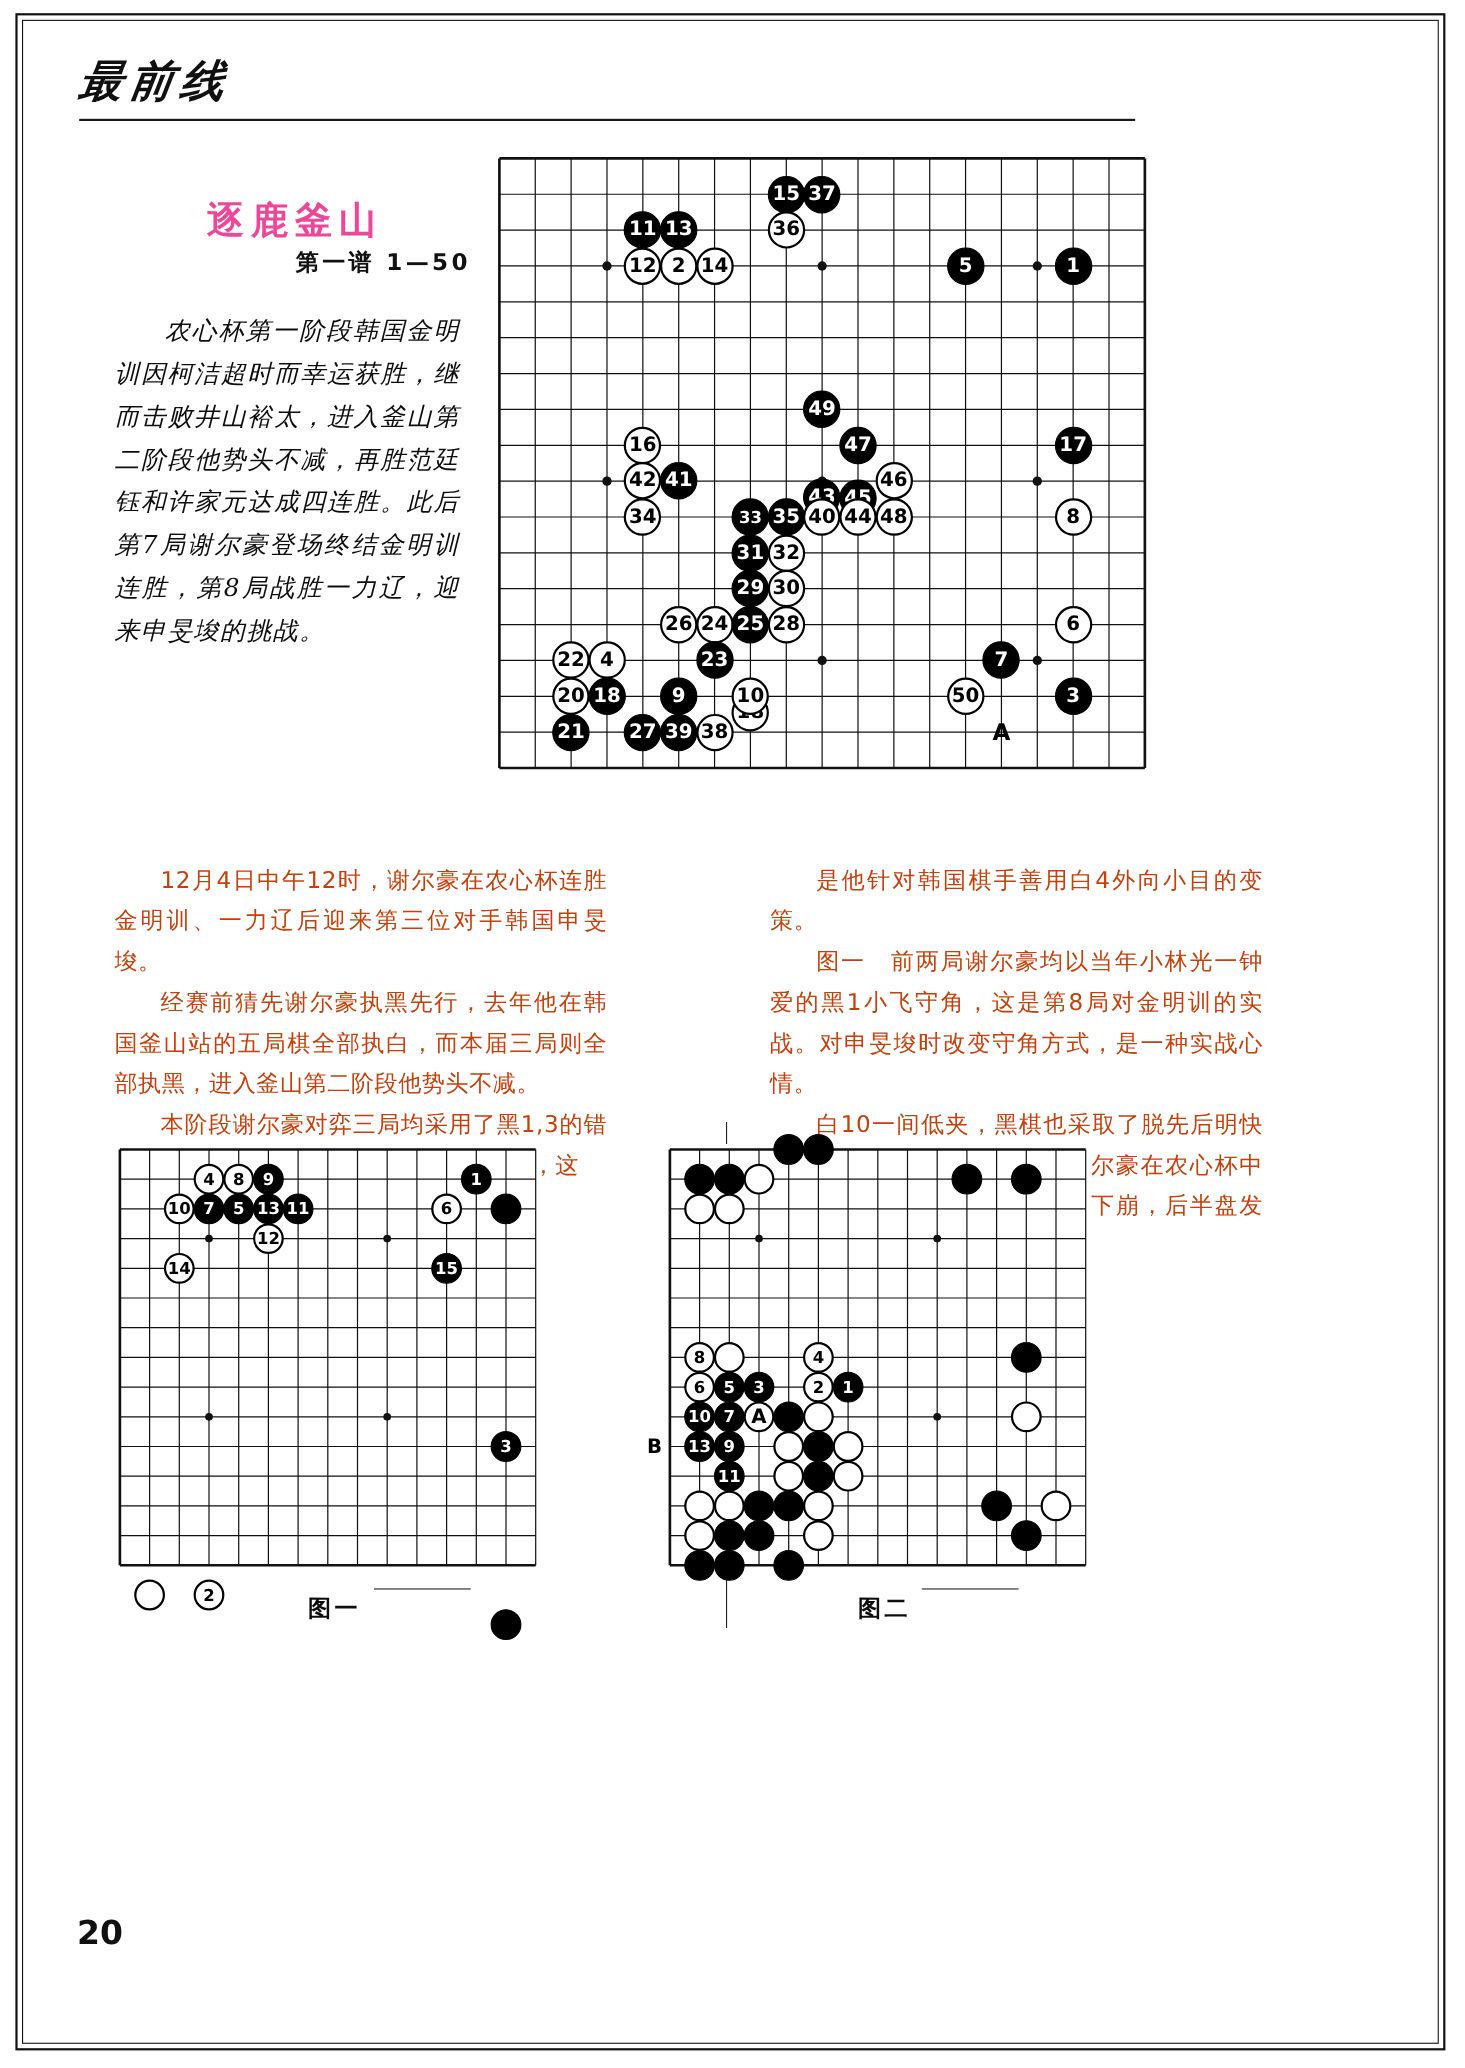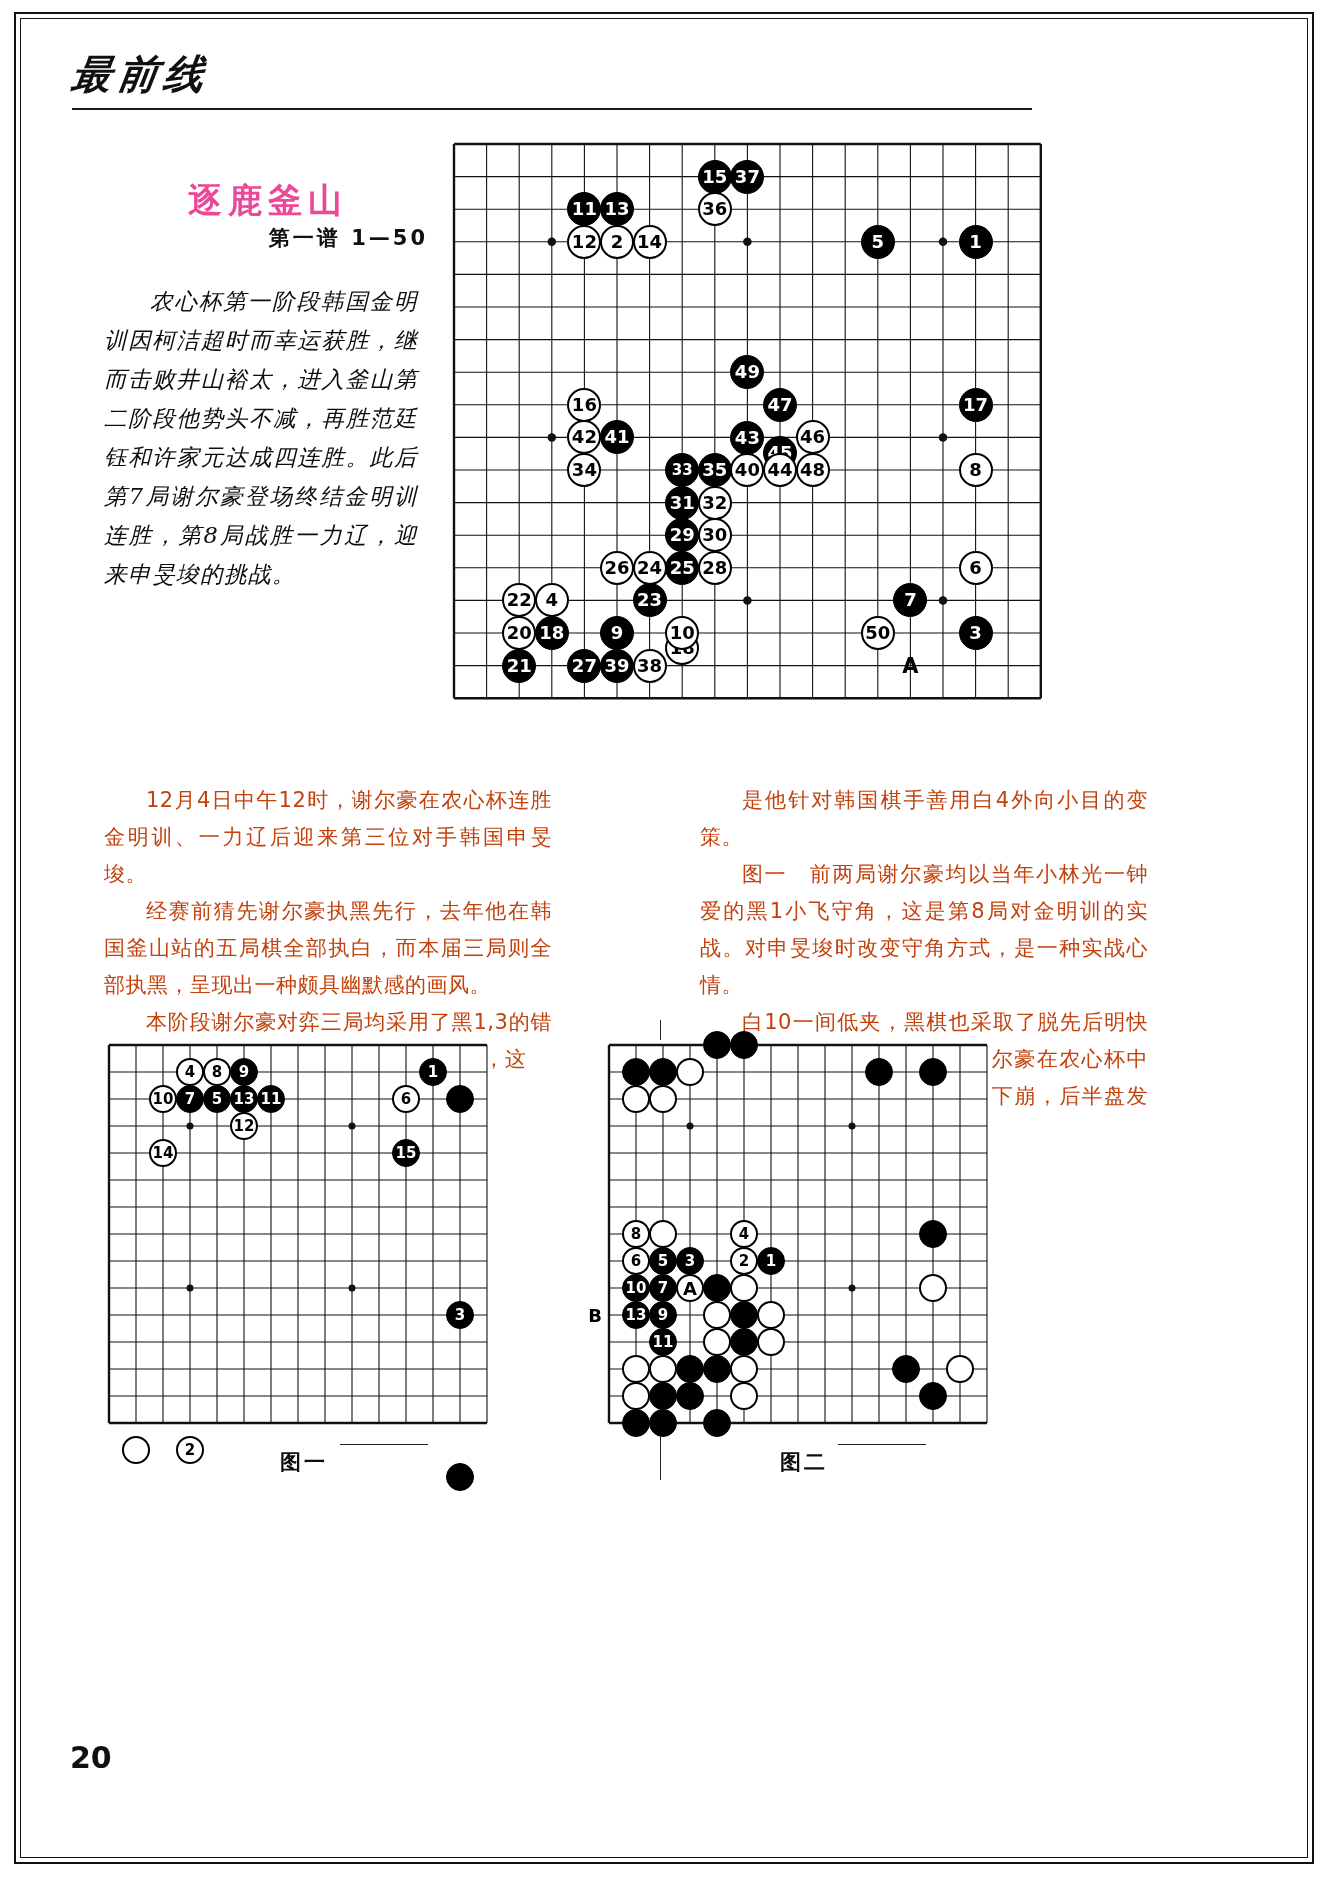--- a/index.html
+++ b/index.html
@@ -175,21 +175,21 @@
         <div class="stone b" style="width: 34px; height: 34px; left: 152px; top: 54.2px; font-size: 18px;">13</div>
         <div class="stone w" style="width: 34px; height: 34px; left: 119.4px; top: 86.8px; font-size: 18px;">12</div>
         <div class="stone w" style="width: 34px; height: 34px; left: 152px; top: 86.8px; font-size: 18px;">2</div>
         <div class="stone w" style="width: 34px; height: 34px; left: 184.6px; top: 86.8px; font-size: 18px;">14</div>
         <div class="stone b" style="width: 34px; height: 34px; left: 282.4px; top: 217.2px; font-size: 18px;">49</div>
         <div class="stone b" style="width: 34px; height: 34px; left: 510.6px; top: 249.8px; font-size: 18px;">17</div>
         <div class="stone w" style="width: 34px; height: 34px; left: 119.4px; top: 249.8px; font-size: 18px;">16</div>
         <div class="stone b" style="width: 34px; height: 34px; left: 315px; top: 249.8px; font-size: 18px;">47</div>
         <div class="stone w" style="width: 34px; height: 34px; left: 119.4px; top: 282.4px; font-size: 18px;">42</div>
         <div class="stone b" style="width: 34px; height: 34px; left: 152px; top: 282.4px; font-size: 18px;">41</div>
-        <div class="stone b" style="width: 34px; height: 34px; left: 282.4px; top: 283px; font-size: 18px;">43</div>
+        <div class="stone b" style="width: 34px; height: 34px; left: 282.4px; top: 297px; font-size: 18px;">43</div>
         <div class="stone b" style="width: 34px; height: 34px; left: 315px; top: 282.4px; font-size: 18px; margin-top: 16px;">45</div>
         <div class="stone w" style="width: 34px; height: 34px; left: 347.6px; top: 282.4px; font-size: 18px;">46</div>
         <div class="stone w" style="width: 34px; height: 34px; left: 119.4px; top: 315px; font-size: 18px;">34</div>
         <div class="stone b" style="width: 34px; height: 34px; left: 217.2px; top: 315px; font-size: 15px;">33</div>
         <div class="stone b" style="width: 34px; height: 34px; left: 249.8px; top: 315px; font-size: 18px;">35</div>
         <div class="stone w" style="width: 34px; height: 34px; left: 282.4px; top: 315px; font-size: 18px;">40</div>
         <div class="stone w" style="width: 34px; height: 34px; left: 315px; top: 315px; font-size: 18px;">44</div>
         <div class="stone w" style="width: 34px; height: 34px; left: 347.6px; top: 315px; font-size: 18px;">48</div>
         <div class="stone w" style="width: 34px; height: 34px; left: 510.6px; top: 315px; font-size: 18px;">8</div>
         <div class="stone b" style="width: 34px; height: 34px; left: 217.2px; top: 347.6px; font-size: 18px;">31</div>
@@ -215,21 +215,21 @@
         <div class="stone b" style="width: 34px; height: 34px; left: 54.2px; top: 510.6px; font-size: 18px;">21</div>
         <div class="stone b" style="width: 34px; height: 34px; left: 119.4px; top: 510.6px; font-size: 18px;">27</div>
         <div class="stone b" style="width: 34px; height: 34px; left: 152px; top: 510.6px; font-size: 18px;">39</div>
         <div class="stone w" style="width: 34px; height: 34px; left: 184.6px; top: 510.6px; font-size: 18px;">38</div>
         <div class="marklabel" style="left: 446.1px; top: 511.3px; width: 32.6px; height: 32.6px; font-size: 21px;">A</div>
       </div>
   </div>
 
   <div class="bodycol" id="colL" style="left: 104px; top: 782px; width: 448px;">
       <p>12月4日中午12时，谢尔豪在农心杯连胜金明训、一力辽后迎来第三位对手韩国申旻埈。</p>
-      <p>经赛前猜先谢尔豪执黑先行，去年他在韩国釜山站的五局棋全部执白，而本届三局则全部执黑，呈现出一种颇具幽默感的画风。</p>
+      <p>经赛前猜先谢尔豪执黑先行，去年他在韩国釜山站的五局棋全部执白，而本届三局则全部执黑，进入釜山第二阶段他势头不减。</p>
       <p>本阶段谢尔豪对弈三局均采用了黑1,3的错小目布局。不过黑5较之前两局有所变化，这</p>
     </div>
   <div class="bodycol" id="colR" style="left: 700px; top: 782px; width: 448px;">
       <p>是他针对韩国棋手善用白4外向小目的变策。</p>
       <p>图一　前两局谢尔豪均以当年小林光一钟爱的黑1小飞守角，这是第8局对金明训的实战。对申旻埈时改变守角方式，是一种实战心情。</p>
       <p>白10一间低夹，黑棋也采取了脱先后明快处理的方式。这是近两年来谢尔豪在农心杯中的一贯策略：快棋赛避免序盘下崩，后半盘发力。当</p>
     </div>
   <div id="colrule"></div>
 
   <div class="board" id="fig1" style="left: 104px; top: 1040px; width: 388px; height: 388px;">

